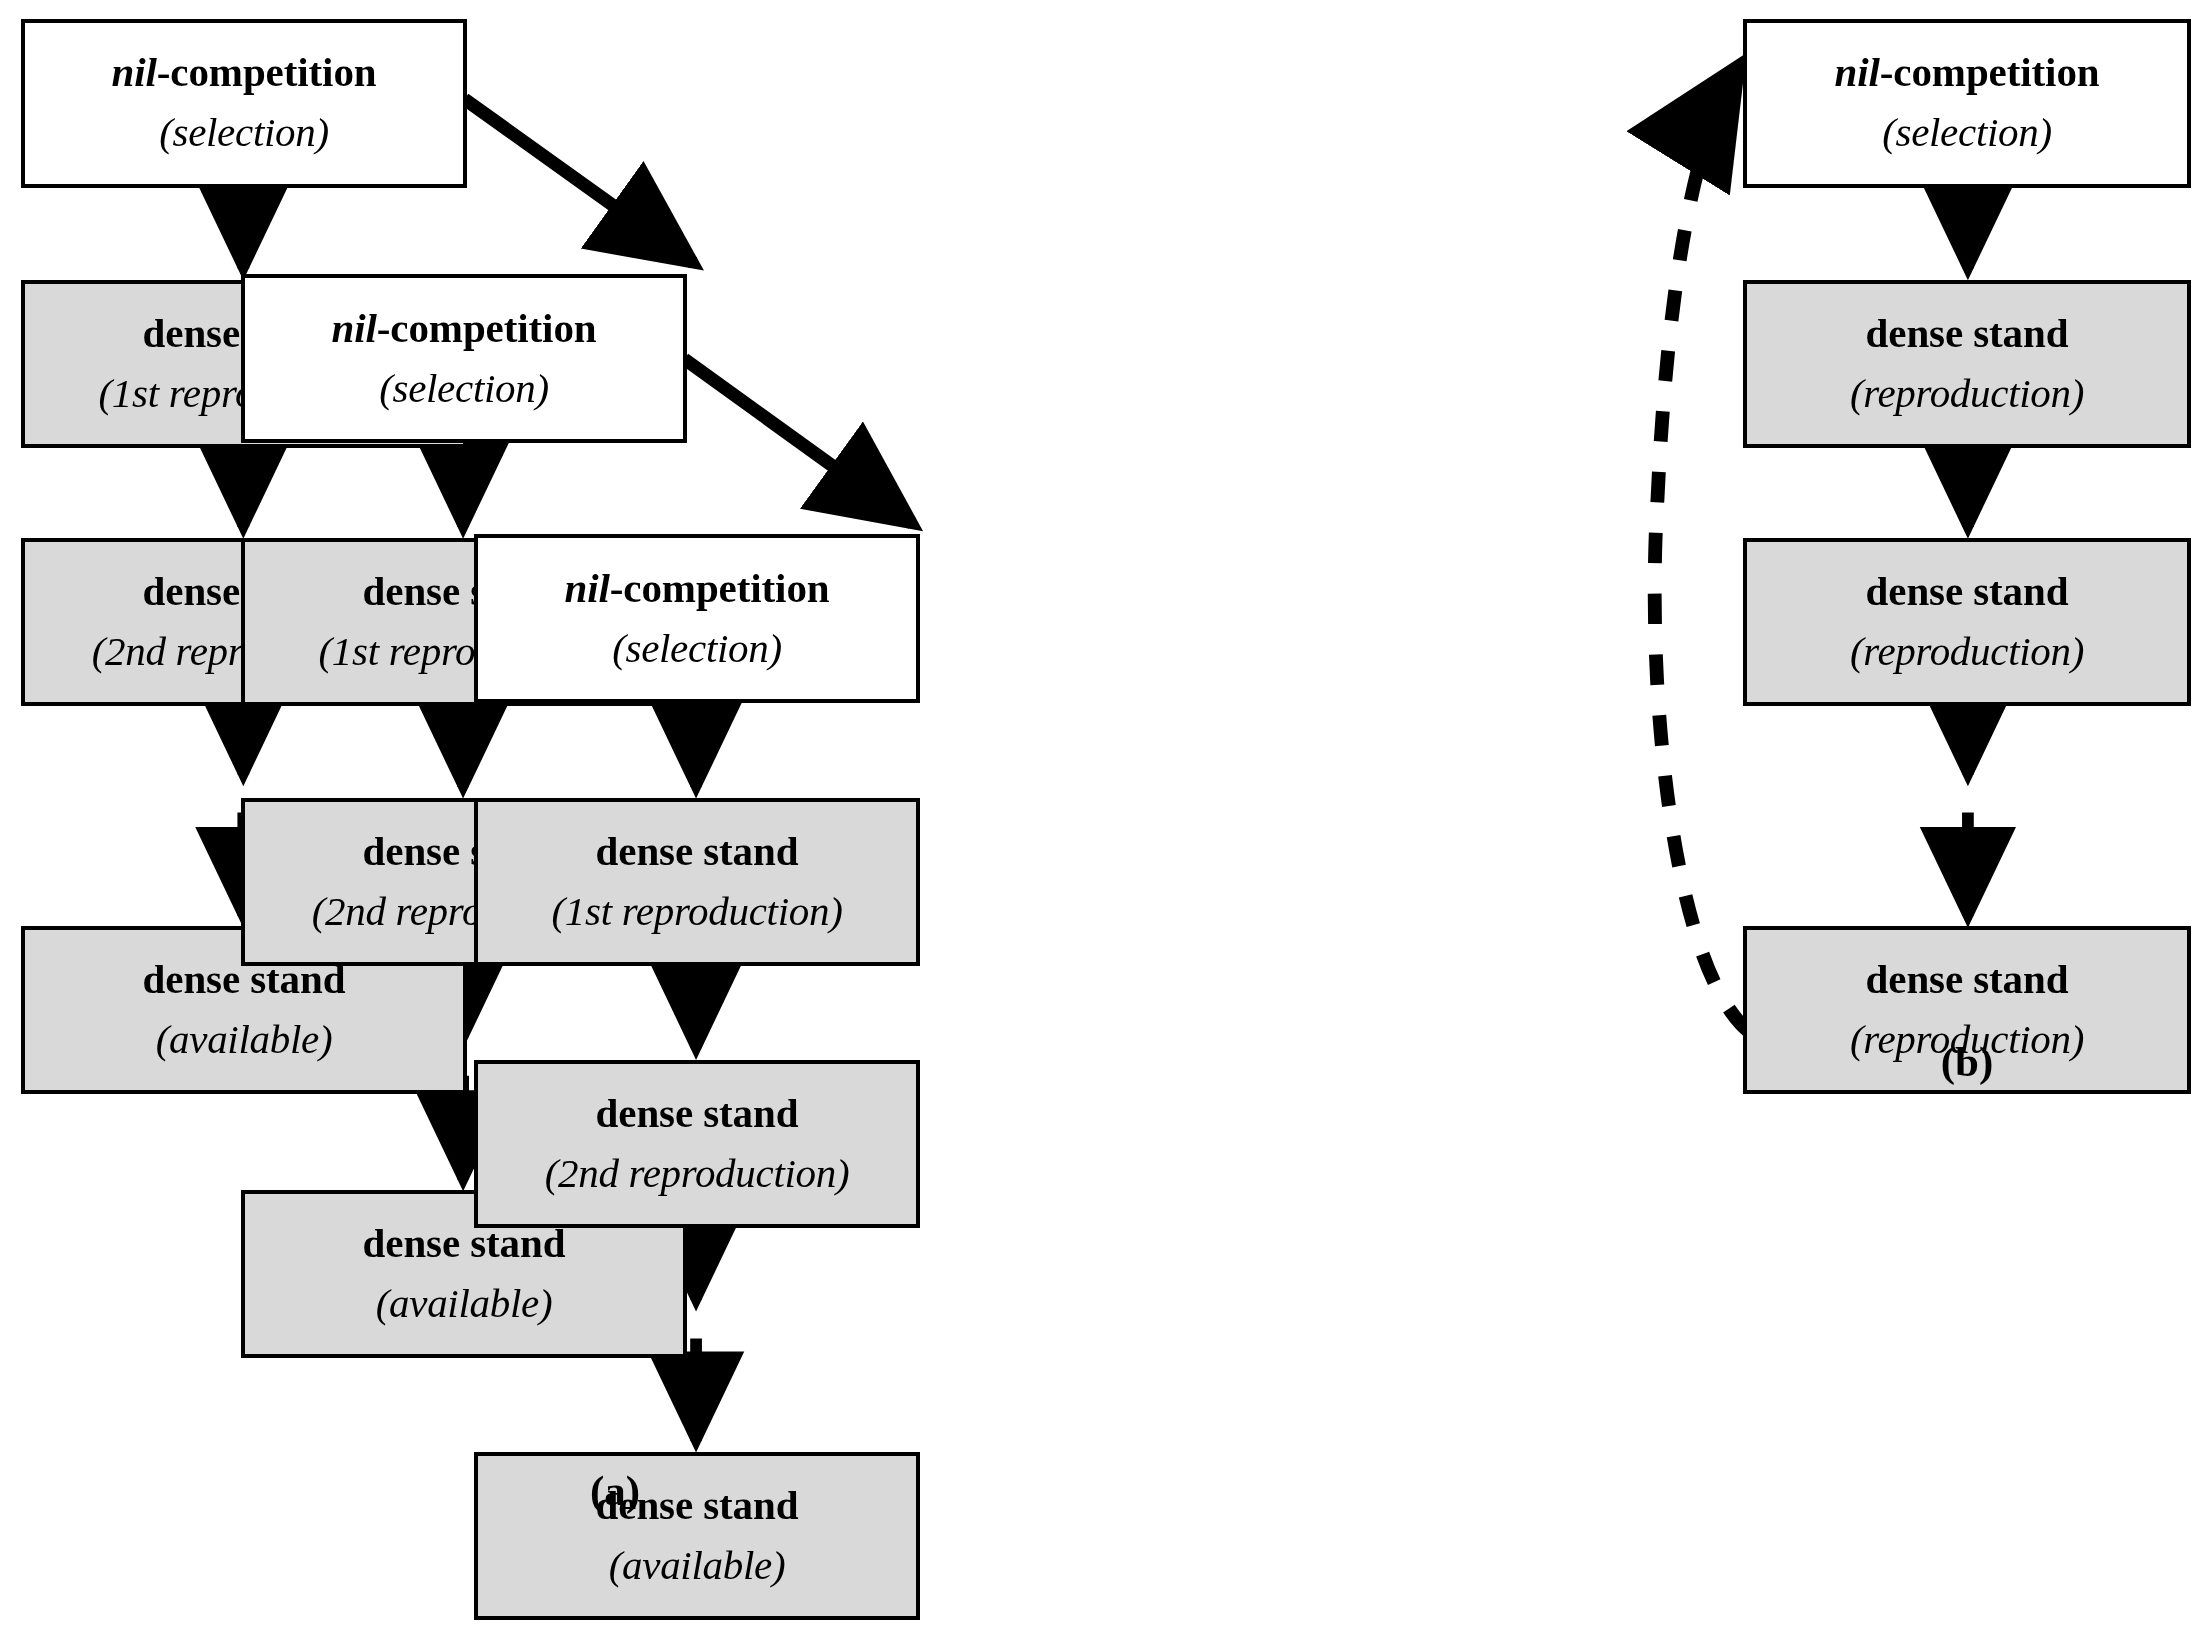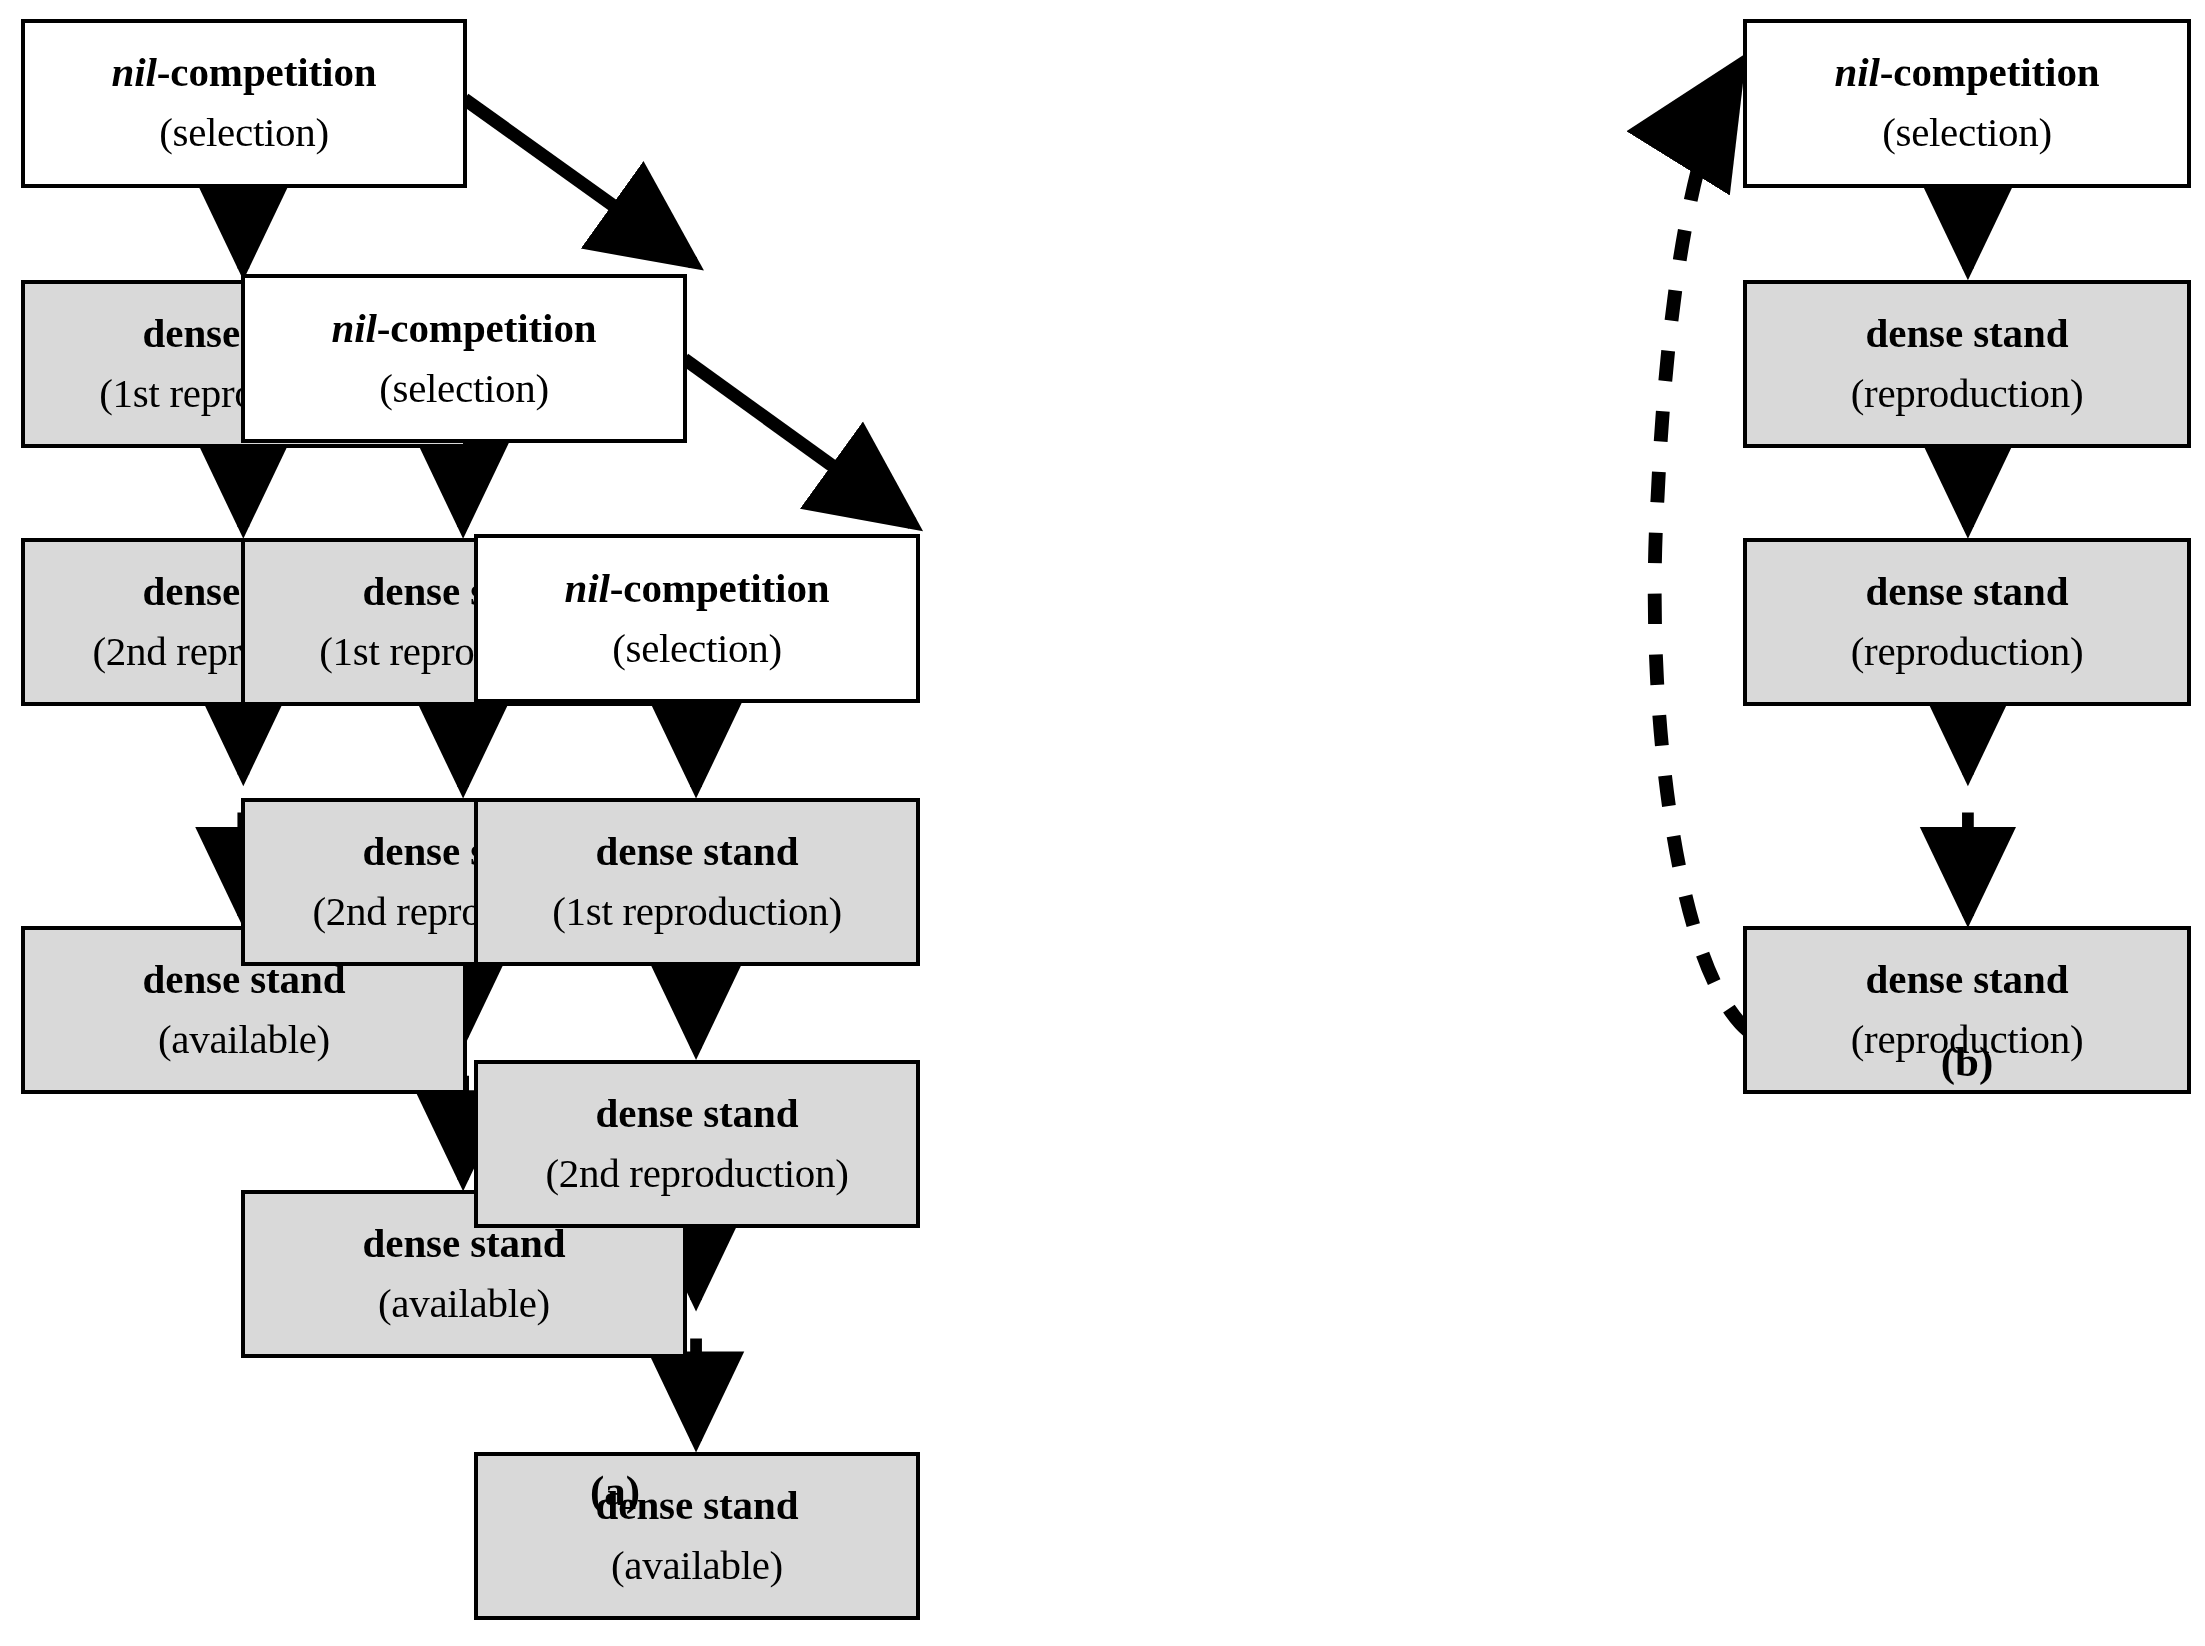--- a/index.html
+++ b/index.html
@@ -48,20 +48,21 @@
   .node .line1 .ital {
     font-style: italic;
     font-weight: bold;
   }
   .node .line2 {
     font-weight: normal;
     font-size: 41px;
     white-space: nowrap;
     margin-top: 18px;
     letter-spacing: -0.3px;
+    font-style: italic;
   }
   .panel-label {
     position: absolute;
     font-weight: bold;
     font-size: 43px;
     color: #000000;
     text-align: center;
   }
 </style>
 </head>

